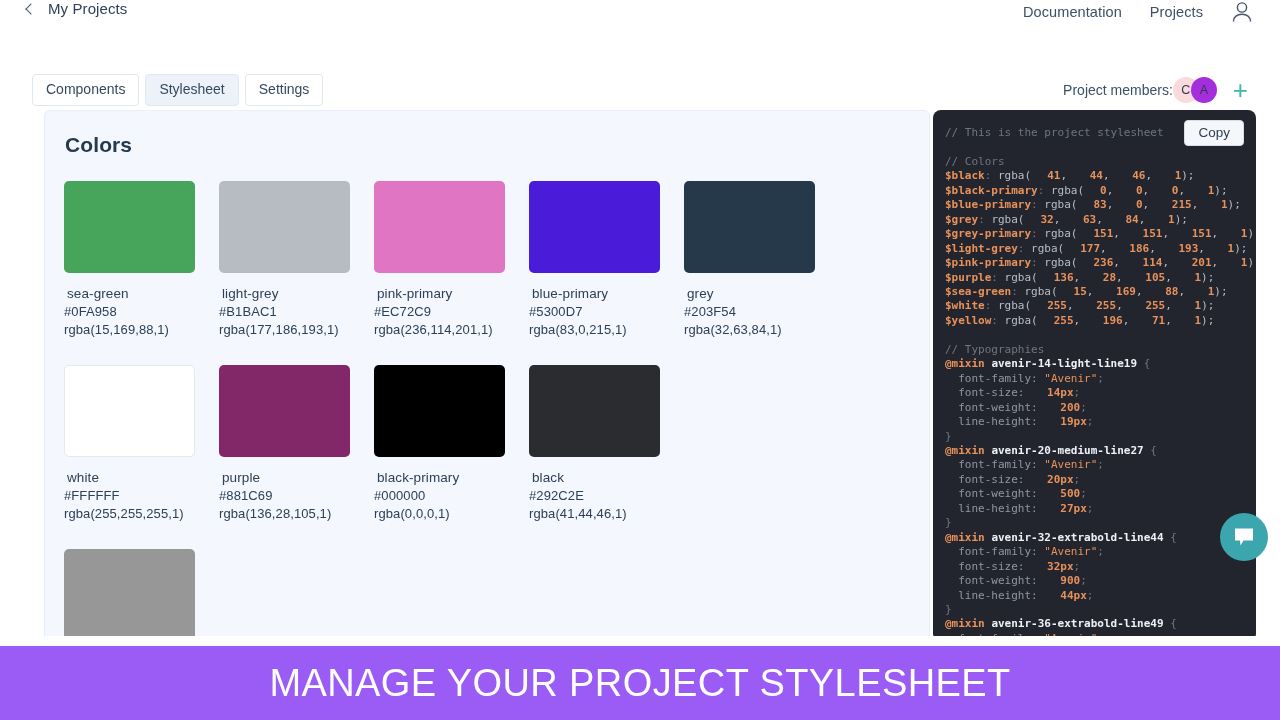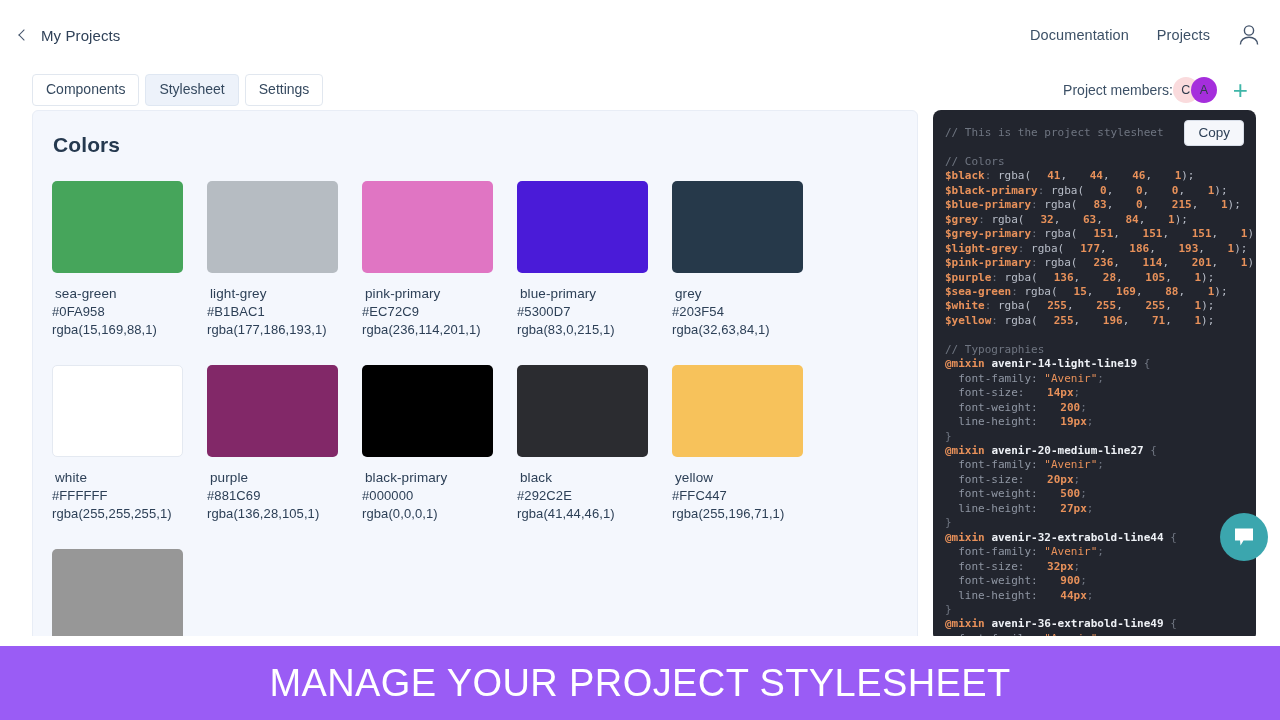--- a/index.html
+++ b/index.html
@@ -10,22 +10,22 @@
     overflow: hidden;
     background: #ffffff;
     font-family: "Liberation Sans", sans-serif;
     position: relative;
   }
 
   
   .topbar {
     height: 70px;
     display: flex;
-    align-items: center;
-    padding: 0 20px;
+    align-items: flex-start;
+    padding: 0 27px;
     background: #ffffff;
     gap: 16px;
   }
   .back-group {
     display: flex;
     align-items: center;
     gap: 13px;
     cursor: pointer;
   }
   .chev-left {
@@ -108,21 +108,21 @@
     font-weight: 300;
   }
 
   
   .main {
     position: relative;
     height: 537px;
   }
   .colors-card {
     position: absolute;
-    left: 32px; top: 0;
+    left: 44px; top: 0;
     width: 886px;
     height: 530px;
     background: #f4f7fd;
     border: 1px solid #e8edf6;
     border-radius: 6px 6px 0 0;
     overflow: hidden;
   }
   .colors-title {
     font-size: 21px;
     font-weight: bold;
@@ -328,26 +328,20 @@
           <div class="sw-name"> black-primary</div>
           <div class="sw-hex">#000000</div>
           <div class="sw-rgba">rgba(0,0,0,1)</div>
         </div>
         <div class="sw-cell">
           <div class="sw-box" style="background: rgb(43, 44, 48);"></div>
           <div class="sw-name"> black</div>
           <div class="sw-hex">#292C2E</div>
           <div class="sw-rgba">rgba(41,44,46,1)</div>
         </div>
-        <div class="sw-cell">
-          <div class="sw-box" style="background: rgb(247, 194, 91);"></div>
-          <div class="sw-name"> yellow</div>
-          <div class="sw-hex">#FFC447</div>
-          <div class="sw-rgba">rgba(255,196,71,1)</div>
-        </div>
       </div>
     <div class="swatch-grid r3">
         <div class="sw-cell">
           <div class="sw-box" style="background: rgb(151, 151, 151);"></div>
         </div>
       </div>
   </div>
 
   <div class="code-panel">
     <div class="code-inner"><div><span class="c-com">// This is the project stylesheet</span></div><div>&nbsp;</div><div><span class="c-com">// Colors</span></div><div><span class="c-var">$black</span><span class="c-pun">: </span><span class="c-fn">rgba(</span><span class="c-num">41</span><span class="c-fn">, </span><span class="c-num">44</span><span class="c-fn">, </span><span class="c-num">46</span><span class="c-fn">, </span><span class="c-num">1</span><span class="c-fn">);</span></div><div><span class="c-var">$black-primary</span><span class="c-pun">: </span><span class="c-fn">rgba(</span><span class="c-num">0</span><span class="c-fn">, </span><span class="c-num">0</span><span class="c-fn">, </span><span class="c-num">0</span><span class="c-fn">, </span><span class="c-num">1</span><span class="c-fn">);</span></div><div><span class="c-var">$blue-primary</span><span class="c-pun">: </span><span class="c-fn">rgba(</span><span class="c-num">83</span><span class="c-fn">, </span><span class="c-num">0</span><span class="c-fn">, </span><span class="c-num">215</span><span class="c-fn">, </span><span class="c-num">1</span><span class="c-fn">);</span></div><div><span class="c-var">$grey</span><span class="c-pun">: </span><span class="c-fn">rgba(</span><span class="c-num">32</span><span class="c-fn">, </span><span class="c-num">63</span><span class="c-fn">, </span><span class="c-num">84</span><span class="c-fn">, </span><span class="c-num">1</span><span class="c-fn">);</span></div><div><span class="c-var">$grey-primary</span><span class="c-pun">: </span><span class="c-fn">rgba(</span><span class="c-num">151</span><span class="c-fn">, </span><span class="c-num">151</span><span class="c-fn">, </span><span class="c-num">151</span><span class="c-fn">, </span><span class="c-num">1</span><span class="c-fn">);</span></div><div><span class="c-var">$light-grey</span><span class="c-pun">: </span><span class="c-fn">rgba(</span><span class="c-num">177</span><span class="c-fn">, </span><span class="c-num">186</span><span class="c-fn">, </span><span class="c-num">193</span><span class="c-fn">, </span><span class="c-num">1</span><span class="c-fn">);</span></div><div><span class="c-var">$pink-primary</span><span class="c-pun">: </span><span class="c-fn">rgba(</span><span class="c-num">236</span><span class="c-fn">, </span><span class="c-num">114</span><span class="c-fn">, </span><span class="c-num">201</span><span class="c-fn">, </span><span class="c-num">1</span><span class="c-fn">);</span></div><div><span class="c-var">$purple</span><span class="c-pun">: </span><span class="c-fn">rgba(</span><span class="c-num">136</span><span class="c-fn">, </span><span class="c-num">28</span><span class="c-fn">, </span><span class="c-num">105</span><span class="c-fn">, </span><span class="c-num">1</span><span class="c-fn">);</span></div><div><span class="c-var">$sea-green</span><span class="c-pun">: </span><span class="c-fn">rgba(</span><span class="c-num">15</span><span class="c-fn">, </span><span class="c-num">169</span><span class="c-fn">, </span><span class="c-num">88</span><span class="c-fn">, </span><span class="c-num">1</span><span class="c-fn">);</span></div><div><span class="c-var">$white</span><span class="c-pun">: </span><span class="c-fn">rgba(</span><span class="c-num">255</span><span class="c-fn">, </span><span class="c-num">255</span><span class="c-fn">, </span><span class="c-num">255</span><span class="c-fn">, </span><span class="c-num">1</span><span class="c-fn">);</span></div><div><span class="c-var">$yellow</span><span class="c-pun">: </span><span class="c-fn">rgba(</span><span class="c-num">255</span><span class="c-fn">, </span><span class="c-num">196</span><span class="c-fn">, </span><span class="c-num">71</span><span class="c-fn">, </span><span class="c-num">1</span><span class="c-fn">);</span></div><div>&nbsp;</div><div><span class="c-com">// Typographies</span></div><div><span class="c-at">@mixin</span><span class="c-fn"> </span><span class="c-mix">avenir-14-light-line19</span><span class="c-pun"> {</span></div><div><span class="c-prop">  font-family: </span><span class="c-str">"Avenir"</span><span class="c-pun">;</span></div><div><span class="c-prop">  font-size: </span><span class="c-num">14px</span><span class="c-pun">;</span></div><div><span class="c-prop">  font-weight: </span><span class="c-num">200</span><span class="c-pun">;</span></div><div><span class="c-prop">  line-height: </span><span class="c-num">19px</span><span class="c-pun">;</span></div><div><span class="c-pun">}</span></div><div><span class="c-at">@mixin</span><span class="c-fn"> </span><span class="c-mix">avenir-20-medium-line27</span><span class="c-pun"> {</span></div><div><span class="c-prop">  font-family: </span><span class="c-str">"Avenir"</span><span class="c-pun">;</span></div><div><span class="c-prop">  font-size: </span><span class="c-num">20px</span><span class="c-pun">;</span></div><div><span class="c-prop">  font-weight: </span><span class="c-num">500</span><span class="c-pun">;</span></div><div><span class="c-prop">  line-height: </span><span class="c-num">27px</span><span class="c-pun">;</span></div><div><span class="c-pun">}</span></div><div><span class="c-at">@mixin</span><span class="c-fn"> </span><span class="c-mix">avenir-32-extrabold-line44</span><span class="c-pun"> {</span></div><div><span class="c-prop">  font-family: </span><span class="c-str">"Avenir"</span><span class="c-pun">;</span></div><div><span class="c-prop">  font-size: </span><span class="c-num">32px</span><span class="c-pun">;</span></div><div><span class="c-prop">  font-weight: </span><span class="c-num">900</span><span class="c-pun">;</span></div><div><span class="c-prop">  line-height: </span><span class="c-num">44px</span><span class="c-pun">;</span></div><div><span class="c-pun">}</span></div><div><span class="c-at">@mixin</span><span class="c-fn"> </span><span class="c-mix">avenir-36-extrabold-line49</span><span class="c-pun"> {</span></div><div><span class="c-prop">  font-family: </span><span class="c-str">"Avenir"</span><span class="c-pun">;</span></div></div>

